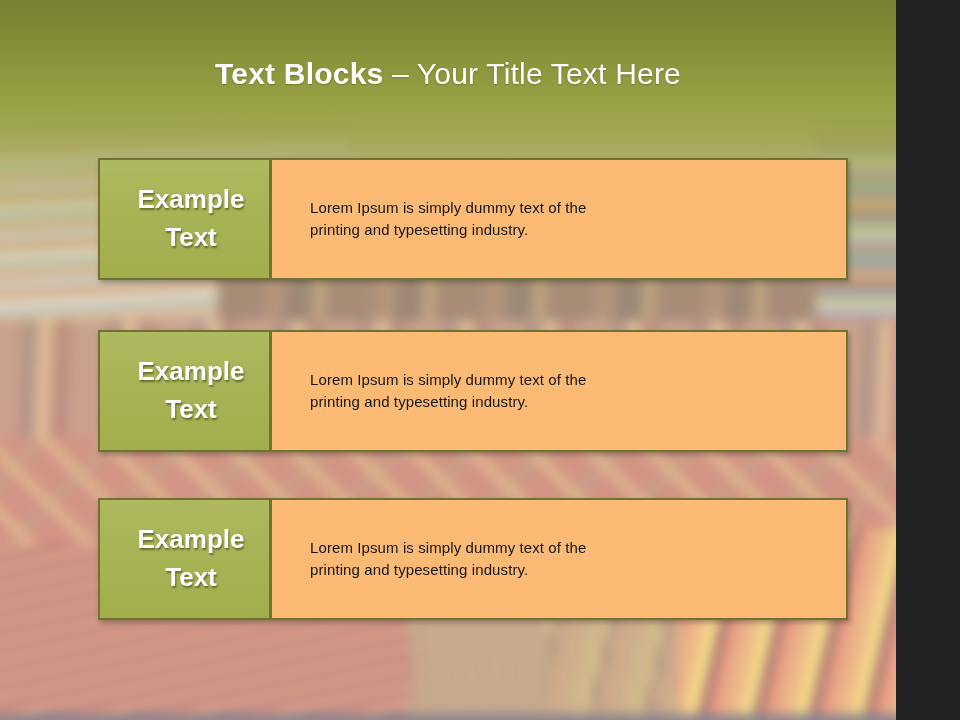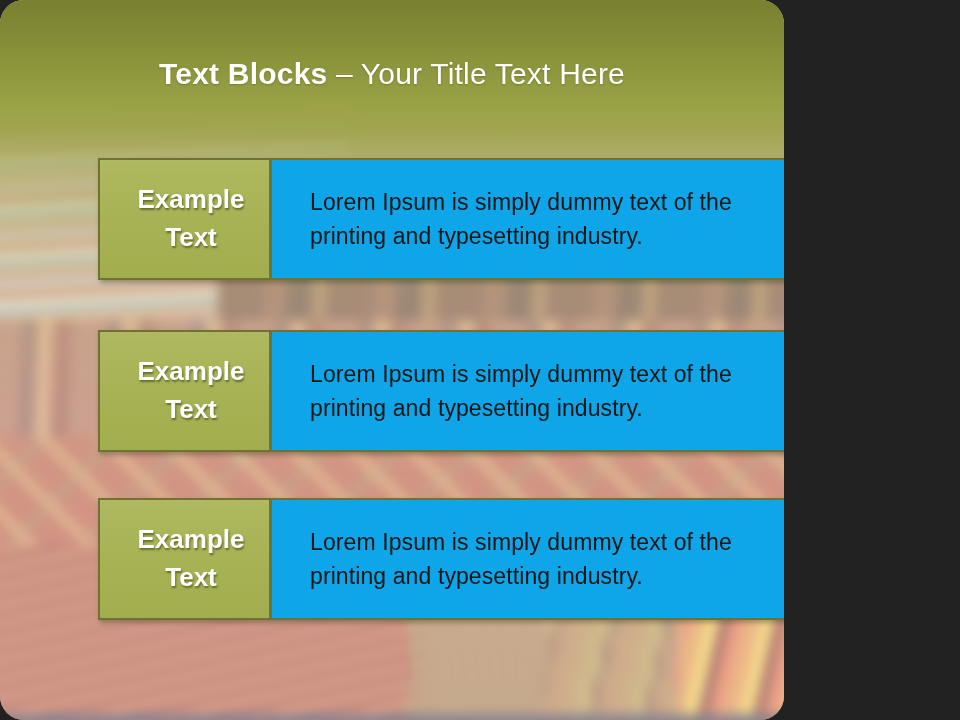--- a/index.html
+++ b/index.html
@@ -1,20 +1,19 @@
 <!DOCTYPE html>
 <html><head>
 <meta charset="utf-8">
 <style>
   html,body{margin:0;padding:0;background:#222;}
   .slide{
-    position:relative;width:784px;height:720px;overflow:hidden;
+    position:relative;width:896px;height:720px;overflow:hidden;
     font-family:"Liberation Sans","DejaVu Sans",sans-serif;
     background:#c9a182;
-    border-radius:24px;
   }
   
   .bg-photo{position:absolute;inset:-12px;filter:blur(6px) saturate(.9);}
   .bg-photo > div{position:absolute;}
   .tx-base{inset:0;background:linear-gradient(180deg,#b99a6e 0%,#b98b6e 30%,#bf7a58 55%,#c4684a 75%,#b65b40 100%);}
   .tx-streaks{top:118px;left:0;width:360px;height:235px;
     background:repeating-linear-gradient(177deg,
       #e8b19e 0 7px,#f6ecd2 7px 11px,#8d9ab2 11px 19px,#e9a45e 19px 25px,
       #d07a6c 25px 31px,#b2a8ca 31px 36px,#fdfdf4 36px 39px,#c66a4e 39px 48px);}
   .tx-darkband{top:228px;left:230px;width:650px;height:112px;
@@ -63,22 +62,22 @@
   }
   .tblock.b1{top:158px;} .tblock.b2{top:330px;} .tblock.b3{top:498px;}
   .tblock .label{
     width:172px;flex:0 0 172px;box-sizing:border-box;border-right:3px solid #6f7230;
     background:linear-gradient(180deg,#aeb960 0%,#a7b254 55%,#a2ad4e 100%);
     display:flex;align-items:center;justify-content:center;text-align:center;
     color:#ffffff;font-weight:bold;font-size:26px;line-height:1.45;
     white-space:pre-line;text-shadow:1px 2px 2px rgba(75,78,25,.7);padding-left:13px;
   }
   .tblock .body{
-    flex:1;background:#0ea5e9;display:flex;align-items:center;
-    padding:0 28px 0 38px;color:#161616;font-size:23px;line-height:1.5;
+    flex:1;background:#fdba74;display:flex;align-items:center;
+    padding:0 28px 0 38px;color:#161616;font-size:15px;line-height:1.5;
     white-space:pre-line;letter-spacing:.1px;
   }
 </style>
 </head>
 <body>
 
 <div class="slide">
 
   <div class="bg-photo">
     <div class="tx-base"></div>

